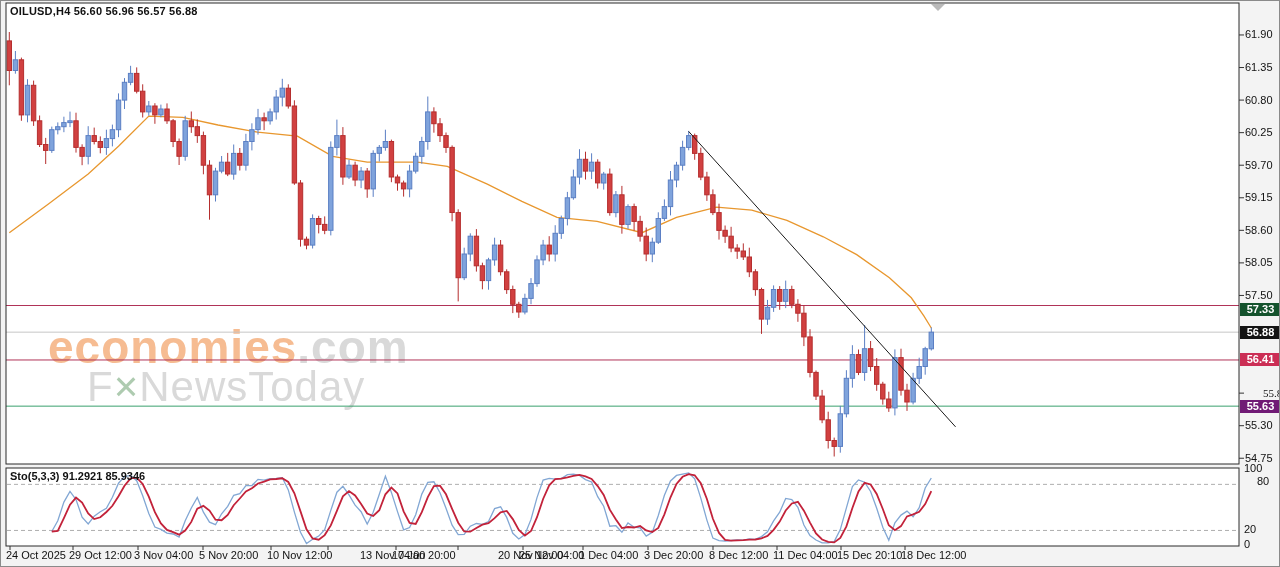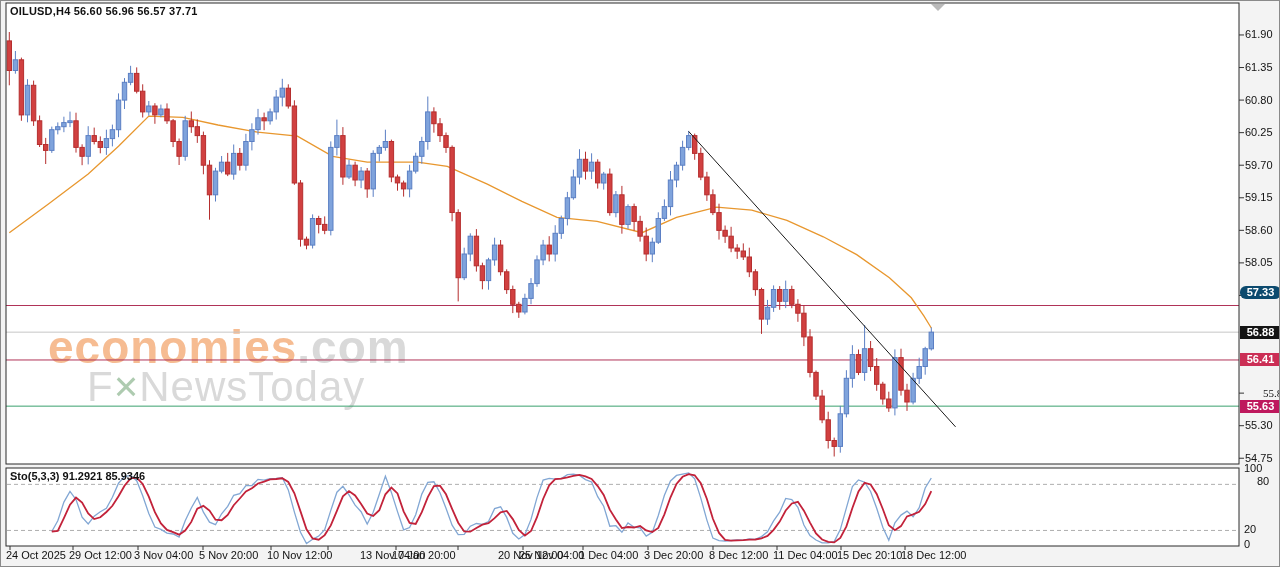--- a/index.html
+++ b/index.html
@@ -370,21 +370,21 @@
       <line x1="457" y1="545" x2="457" y2="549" stroke="#333"></line>
       <line x1="522" y1="545" x2="522" y2="549" stroke="#333"></line>
       <line x1="582" y1="545" x2="582" y2="549" stroke="#333"></line>
       <line x1="647" y1="545" x2="647" y2="549" stroke="#333"></line>
       <line x1="712" y1="545" x2="712" y2="549" stroke="#333"></line>
       <line x1="776" y1="545" x2="776" y2="549" stroke="#333"></line>
       <line x1="840" y1="545" x2="840" y2="549" stroke="#333"></line>
       <line x1="904" y1="545" x2="904" y2="549" stroke="#333"></line>
     </svg>
 
-  <div class="ov title">OILUSD,H4 56.60 56.96 56.57 37.71</div>
+  <div class="ov title">OILUSD,H4 56.60 56.96 56.57 56.88</div>
 
   <div class="ov sto-label">Sto(5,3,3) 91.2921 85.9346</div>
 
   <div id="price-axis" class="axis-zone" style="left:1238px;top:2px;width:42px;height:461px;"></div>
 
   <div id="osc-axis" class="axis-zone" style="left:1238px;top:467px;width:42px;height:78px;"></div>
 
   <div id="time-axis" class="axis-zone" style="left:5px;top:546px;width:1233px;height:20px;"></div>
 
 <div class="ov price-label" style="top: 27.468px; left: 1244px;">61.90</div>
@@ -392,24 +392,24 @@
     <div class="ov price-label" style="top: 92.588px; left: 1244px;">60.80</div>
     <div class="ov price-label" style="top: 125.148px; left: 1244px;">60.25</div>
     <div class="ov price-label" style="top: 157.708px; left: 1244px;">59.70</div>
     <div class="ov price-label" style="top: 190.268px; left: 1244px;">59.15</div>
     <div class="ov price-label" style="top: 222.828px; left: 1244px;">58.60</div>
     <div class="ov price-label" style="top: 255.388px; left: 1244px;">58.05</div>
     <div class="ov price-label" style="top: 287.948px; left: 1244px;">57.50</div>
     <div class="ov price-label" style="top: 385.628px; left: 1262px; font-family: Liberation Serif, serif;">55.85</div>
     <div class="ov price-label" style="top: 418.188px; left: 1244px;">55.30</div>
     <div class="ov price-label" style="top: 450.748px; left: 1244px;">54.75</div>
-    <div class="badge" style="top: 285px; background: #0c4a6e; border-radius: 6px;">57.33</div>
+    <div class="badge" style="top: 302px; background: #14532d;">57.33</div>
     <div class="badge" style="top: 324.652px; background: rgb(20, 20, 20);">56.88</div>
     <div class="badge" style="top: 352.476px; background: rgb(203, 46, 85);">56.41</div>
-    <div class="badge" style="top: 398.652px; background: #be185d;">55.63</div>
+    <div class="badge" style="top: 398.652px; background: #701a75;">55.63</div>
     <div class="ov osc-label" style="top: 461px; left: 1243px;">100</div>
     <div class="ov osc-label" style="top: 474px; left: 1243px; margin-left: 13px;">80</div>
     <div class="ov osc-label" style="top: 522.44px; left: 1243px;">20</div>
     <div class="ov osc-label" style="top: 537px; left: 1243px;">0</div>
     <div class="ov date-label" style="left: 5px;">24 Oct 2025</div>
     <div class="ov date-label" style="left: 68px;">29 Oct 12:00</div>
     <div class="ov date-label" style="left: 133px;">3 Nov 04:00</div>
     <div class="ov date-label" style="left: 198px;">5 Nov 20:00</div>
     <div class="ov date-label" style="left: 266px;">10 Nov 12:00</div>
     <div class="ov date-label" style="left: 323px; margin-left: 36px;">13 Nov 04:00</div>

